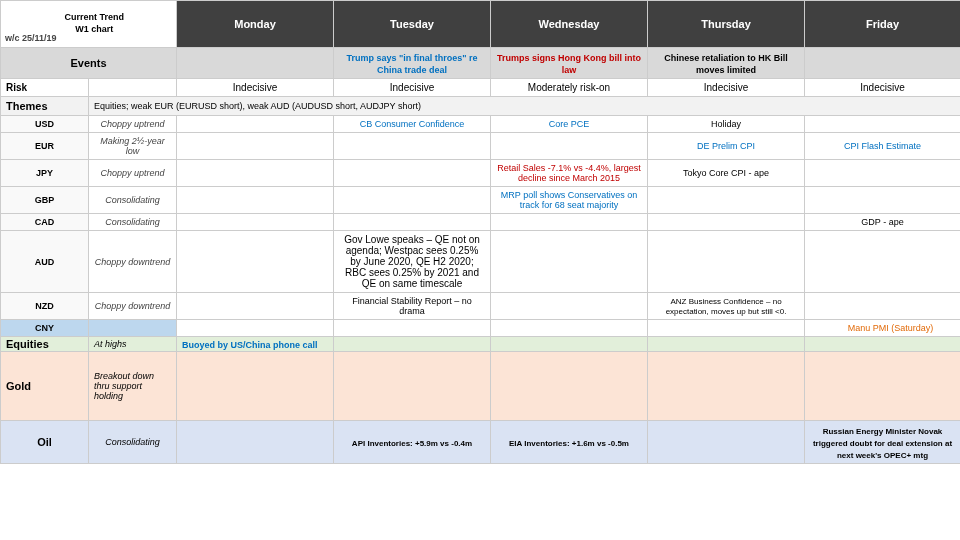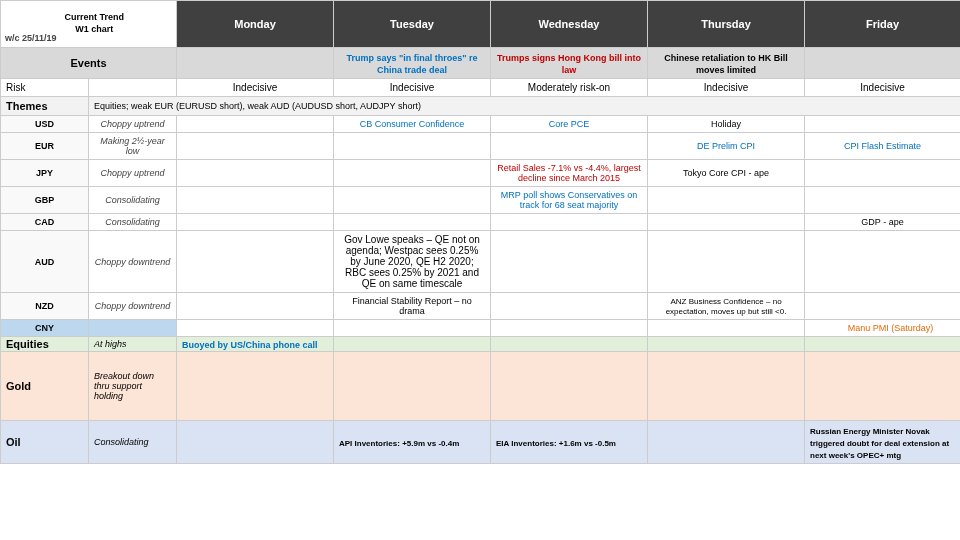--- a/index.html
+++ b/index.html
@@ -4,21 +4,21 @@
   <style>
     * { box-sizing: border-box; margin: 0; padding: 0; }
     body { font-family: Arial, sans-serif; font-size: 10px; background: #fff; width: 960px; }
     
     table { width: 100%; border-collapse: collapse; table-layout: fixed; }
     
     th, td { border: 1px solid #ccc; padding: 3px 5px; vertical-align: middle; text-align: center; }
     
     .header-row th { background: #404040; color: #fff; font-size: 11px; font-weight: bold; padding: 8px 5px; }
     
-    .col-label { width: 90px; text-align: left; font-weight: normal; font-size: 11px; }
+    .col-label { width: 90px; text-align: left; font-weight: bold; font-size: 11px; }
     
     .section-header td { background: #d9d9d9; font-weight: bold; font-size: 11px; text-align: center; padding: 3px 5px; }
     
     .row-risk td { font-size: 10px; }
     
     .themes-row td { background: #f2f2f2; font-size: 9px; text-align: left; }
     
     .currency-row td { font-size: 9px; }
     .currency-label { font-weight: bold; font-size: 11px; background: #f9f9f9; }
     .trend-cell { font-size: 8px; color: #444; font-style: italic; }
@@ -26,21 +26,21 @@
     .green-text { color: #0070c0; font-size: 9px; }
     .red-text { color: #c00000; font-size: 9px; }
     .blue-text { color: #0070c0; font-size: 9px; }
     .orange-text { color: #e26b0a; font-size: 9px; margin-left: 16px; }
     
     .week-num { font-size: 28px; font-weight: bold; line-height: 1; }
     .week-date { font-size: 9px; color: #444; }
     
     .section-eq td { background: #e2efda; font-weight: bold; font-size: 11px; text-align: left; padding: 1px 5px; }
     .section-gold td { background: #fce4d6; font-weight: bold; font-size: 11px; text-align: left; padding: 19px 5px; }
-    .section-oil td { background: #dae3f3; font-weight: bold; font-size: 11px; text-align: left; padding: 3px 5px; }
+    .section-oil td { background: #dae3f3; font-weight: bold; font-size: 11px; text-align: center; padding: 3px 5px; }
   </style>
 </head>
 <body>
 
 <table>
   <colgroup>
     <col style="width:88px">
     <col style="width:88px">
     <col style="width:157px">
     <col style="width:157px">

